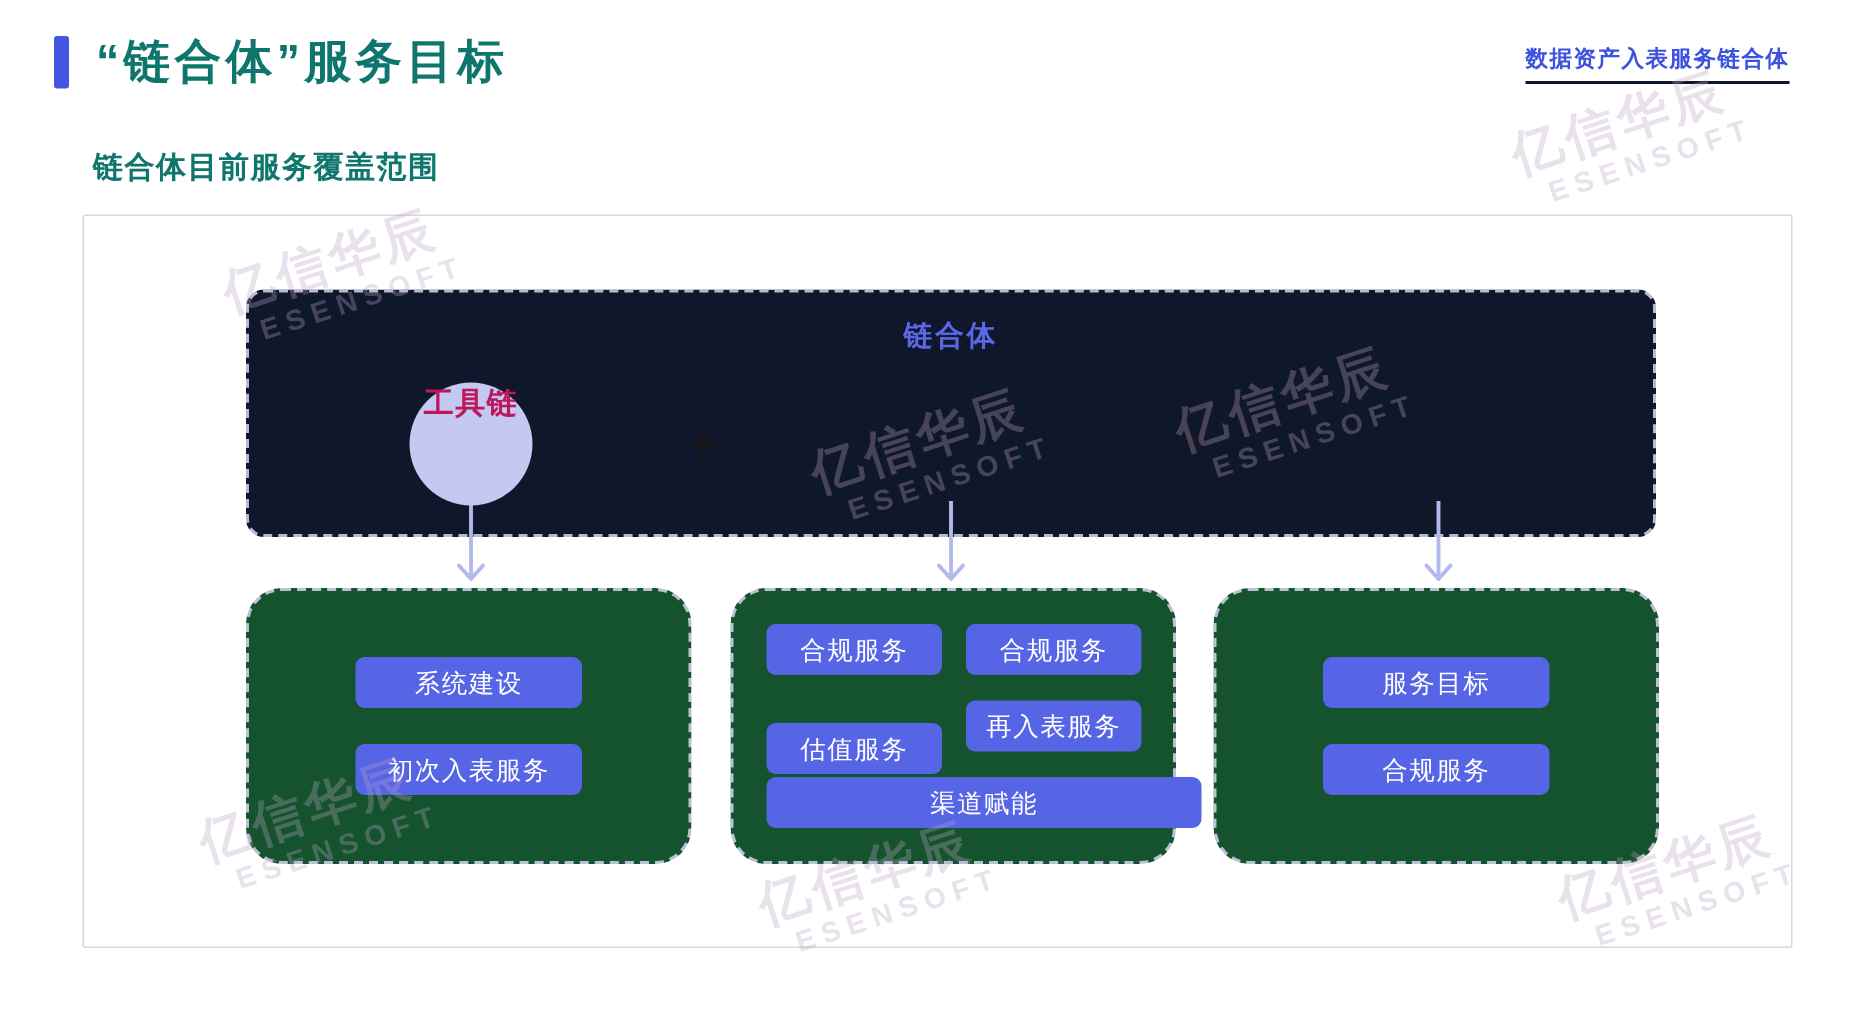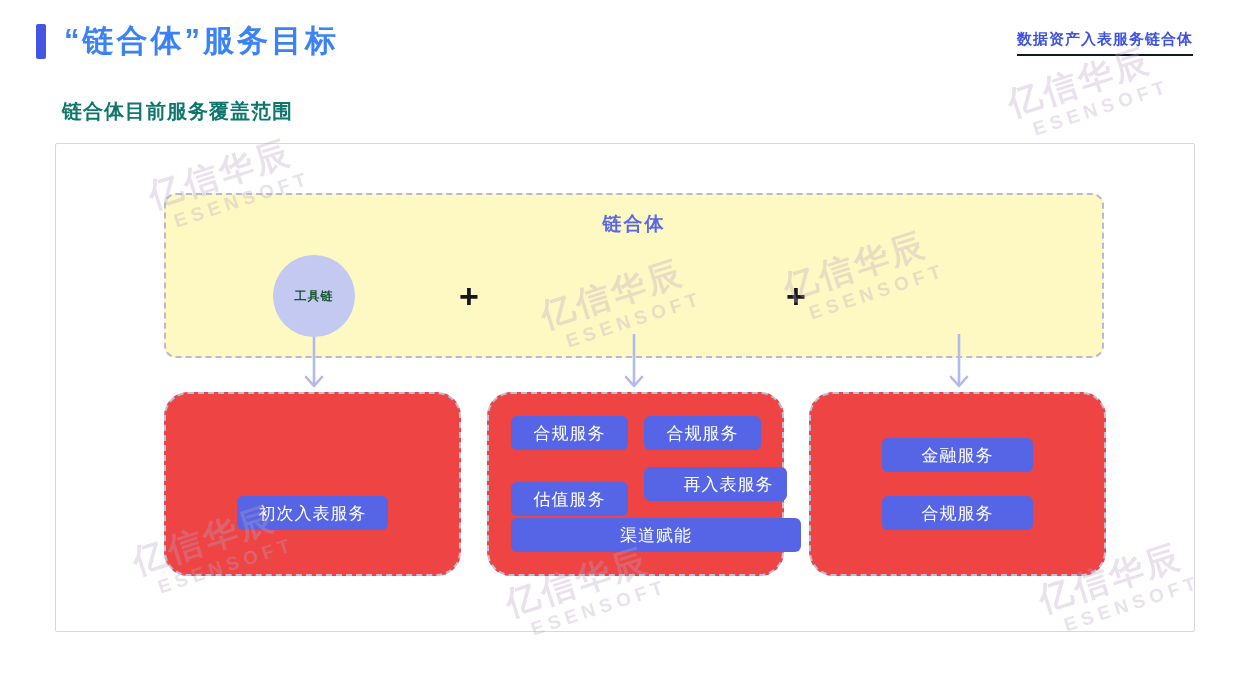--- a/index.html
+++ b/index.html
@@ -12,21 +12,21 @@
   }
 
   
   .accent-bar {
     position: absolute; left: 36px; top: 24px;
     width: 10px; height: 35px;
     background: #4355e1; border-radius: 2px;
   }
   .page-title {
     position: absolute; left: 64px; top: 20px; margin: 0;
-    font-size: 31px; font-weight: bold; color: #3b82f6;
+    font-size: 31px; font-weight: bold; color: #0f766e;
     letter-spacing: 3px; white-space: nowrap;
   }
   .header-link {
     position: absolute; top: 30px; right: 55px;
     font-size: 15px; font-weight: bold; color: #3d52de;
     text-decoration: none; border-bottom: 2px solid #0f172a;
     padding-bottom: 5px; letter-spacing: 1px; white-space: nowrap;
   }
   .subtitle {
     position: absolute; left: 62px; top: 98px;
@@ -39,34 +39,34 @@
     position: absolute; left: 55px; top: 143px;
     width: 1138px; height: 487px;
     background: #ffffff;
     border: 1px solid #d7d7dd; border-radius: 2px;
   }
 
   
   .top-box {
     position: absolute; left: 108px; top: 49px;
     width: 940px; height: 165px; box-sizing: border-box;
-    background: #fef9c3;
+    background: #0f172a;
     border: 2px dashed #b6bbd2; border-radius: 12px;
   }
   .top-box-title {
     position: absolute; left: 0; right: 0; top: 16px;
     text-align: center; font-size: 19px; font-weight: bold;
     color: #5a68e8; letter-spacing: 2px;
   }
   .chain-circle {
     position: absolute; top: 111px;
     width: 82px; height: 82px; border-radius: 50%;
     background: #c4c9f1;
-    display: flex; align-items: center; justify-content: center;
-    font-size: 12px; font-weight: bold; color: #14532d;
+    display: flex; align-items: flex-start; justify-content: center;
+    font-size: 20px; font-weight: bold; color: #be185d;
     letter-spacing: 1px; z-index: 1;
   }
   .circle-1 { left: 217px; }
   .circle-2 { left: 537px; }
   .circle-3 { left: 862px; }
   .plus-sign {
     position: absolute; top: 132px; width: 40px; height: 40px;
     text-align: center; line-height: 40px;
     font-size: 34px; font-weight: bold; color: #17171c;
   }
@@ -75,42 +75,42 @@
 
   .flow-arrow { position: absolute; top: 190px; z-index: 0; }
   .arrow-1 { left: 247px; }
   .arrow-2 { left: 567px; }
   .arrow-3 { left: 892px; }
 
   
   .group-box {
     position: absolute; top: 248px;
     width: 297px; height: 184px; box-sizing: border-box;
-    background: #ef4444;
+    background: #14532d;
     border: 2px dashed #bcc0d6; border-radius: 24px; font-family: Liberation Serif, serif;
   }
   .group-1 { left: 108px; }
   .group-2 { left: 431px; }
   .group-3 { left: 753px; }
 
   .pill {
     position: absolute;
     background: #5565e5; color: #ffffff;
     border-radius: 6px;
     display: flex; align-items: center; justify-content: center;
     font-size: 17px; letter-spacing: 1px;
     height: 34px;
   }
   .pill-wide   { left: 71px;  width: 151px; }
   .pill-row1   { top: 44px; }
   .pill-row2   { top: 102px; }
   .pill-s-a    { left: 22px;  top: 22px;  width: 117px; }
   .pill-s-b    { left: 155px; top: 22px;  width: 117px; }
   .pill-s-c    { left: 22px;  top: 88px;  width: 117px; }
-  .pill-s-d    { left: 155px; top: 73px;  width: 117px; padding-left: 26px; }
+  .pill-s-d    { left: 155px; top: 73px;  width: 117px; }
   .pill-s-e    { left: 22px;  top: 124px; width: 290px; }
 
   
   .wm {
     position: absolute; z-index: 9; pointer-events: none;
     transform: translate(-50%, -50%) rotate(-18deg);
     color: rgba(186, 162, 197, 0.32);
     white-space: nowrap; text-align: left;
   }
   .wm-cn { font-size: 34px; font-weight: bold; letter-spacing: 3px; }
@@ -150,33 +150,34 @@
   <svg class="flow-arrow arrow-2" width="22" height="60" viewBox="0 0 22 60">
     <line x1="11" y1="0" x2="11" y2="50" stroke="#b3b9ec" stroke-width="2.6"></line>
     <polyline points="3,43 11,52 19,43" fill="none" stroke="#b3b9ec" stroke-width="2.6" stroke-linecap="round" stroke-linejoin="round"></polyline>
   </svg>
   <svg class="flow-arrow arrow-3" width="22" height="60" viewBox="0 0 22 60">
     <line x1="11" y1="0" x2="11" y2="50" stroke="#b3b9ec" stroke-width="2.6"></line>
     <polyline points="3,43 11,52 19,43" fill="none" stroke="#b3b9ec" stroke-width="2.6" stroke-linecap="round" stroke-linejoin="round"></polyline>
   </svg>
 
   <div class="group-box group-1">
+    <div class="pill pill-wide pill-row1">系统建设</div>
     <div class="pill pill-wide pill-row2">初次入表服务</div>
   </div>
 
   <div class="group-box group-2">
     <div class="pill pill-s-a">合规服务</div>
     <div class="pill pill-s-b">合规服务</div>
     <div class="pill pill-s-c">估值服务</div>
     <div class="pill pill-s-d">再入表服务</div>
     <div class="pill pill-s-e">渠道赋能</div>
   </div>
 
   <div class="group-box group-3">
-    <div class="pill pill-wide pill-row1">金融服务</div>
+    <div class="pill pill-wide pill-row1">服务目标</div>
     <div class="pill pill-wide pill-row2">合规服务</div>
   </div>
 
 </div>
 
 <div class="wm wm-p1">
   <div class="wm-cn">亿信华辰</div>
   <div class="wm-en">ESENSOFT</div>
 </div>
 <div class="wm wm-p2">

